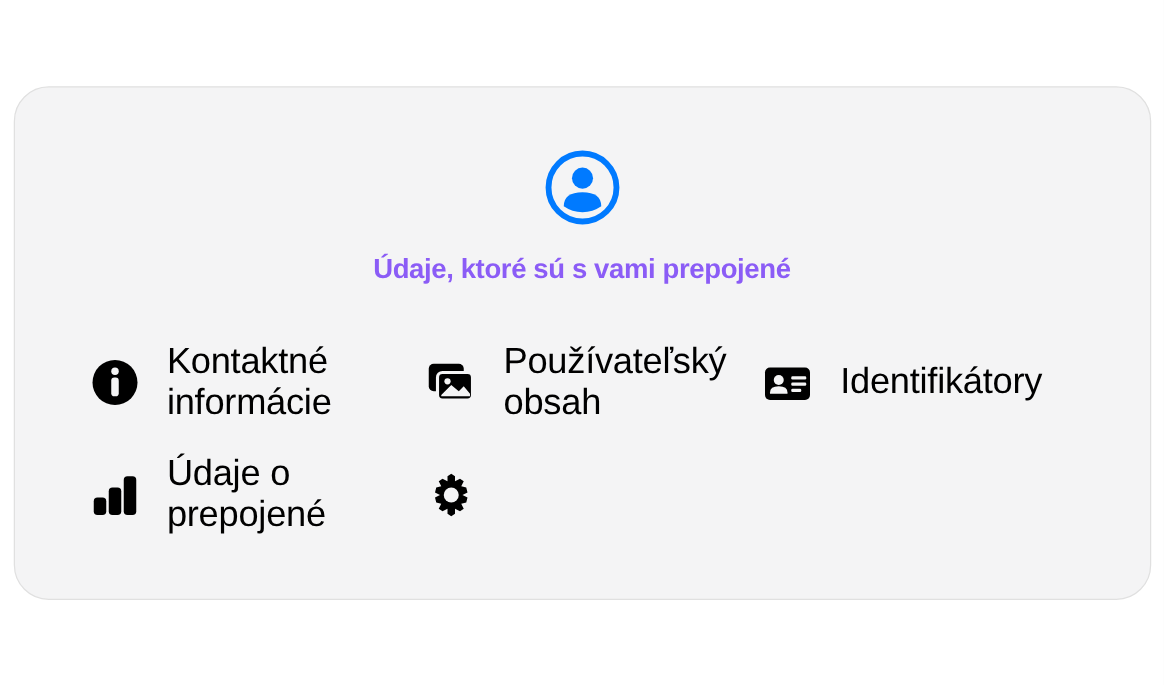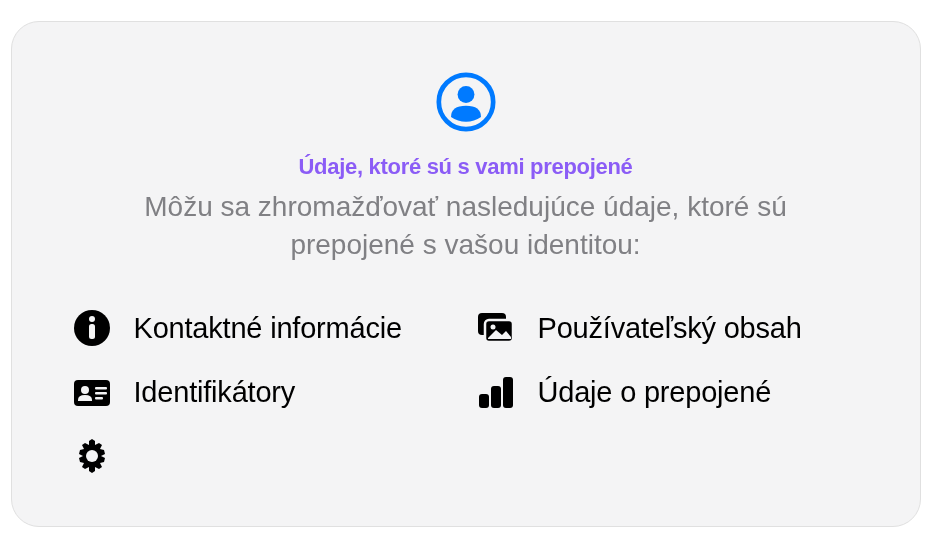--- a/index.html
+++ b/index.html
@@ -55,21 +55,21 @@
       font-size: 28px;
       font-weight: 400;
       color: #808084;
       line-height: 1.35;
       max-width: 720px;
       margin: 0 auto;
     }
     
     .data-grid {
       display: grid;
-      grid-template-columns: 1fr 1fr;
+      grid-template-columns: 1fr 1fr 1fr;
       column-gap: 20px;
       row-gap: 24px;
     }
     
     .data-item {
       display: flex;
       align-items: center;
       gap: 22px;
     }
     
@@ -101,21 +101,20 @@
 <div class="card">
   <div class="header">
     <div class="header-icon">
       <svg viewBox="0 0 64 64">
         <circle cx="32" cy="32" r="29" fill="none" stroke="#007aff" stroke-width="5"></circle>
         <circle cx="32" cy="24" r="9" fill="#007aff"></circle>
         <path d="M 16 48 Q 16 36 32 36 Q 48 36 48 48 A 28 28 0 0 1 16 48 Z" fill="#007aff"></path>
       </svg>
     </div>
     <h2 class="title">Údaje, ktoré sú s vami prepojené</h2>
-    <p class="subtitle">Môžu sa zhromažďovať nasledujúce údaje, ktoré sú prepojené s vašou identitou:</p>
   </div>
 
   <div class="data-grid">
 
     <div class="data-item">
       <div class="data-icon">
         <svg viewBox="0 0 40 40">
           <circle cx="20" cy="20" r="18" fill="#000"></circle>
           <circle cx="20" cy="11" r="3" fill="#f4f4f5"></circle>
           <rect x="17" y="16" width="6" height="15" rx="2.5" fill="#f4f4f5"></rect>

